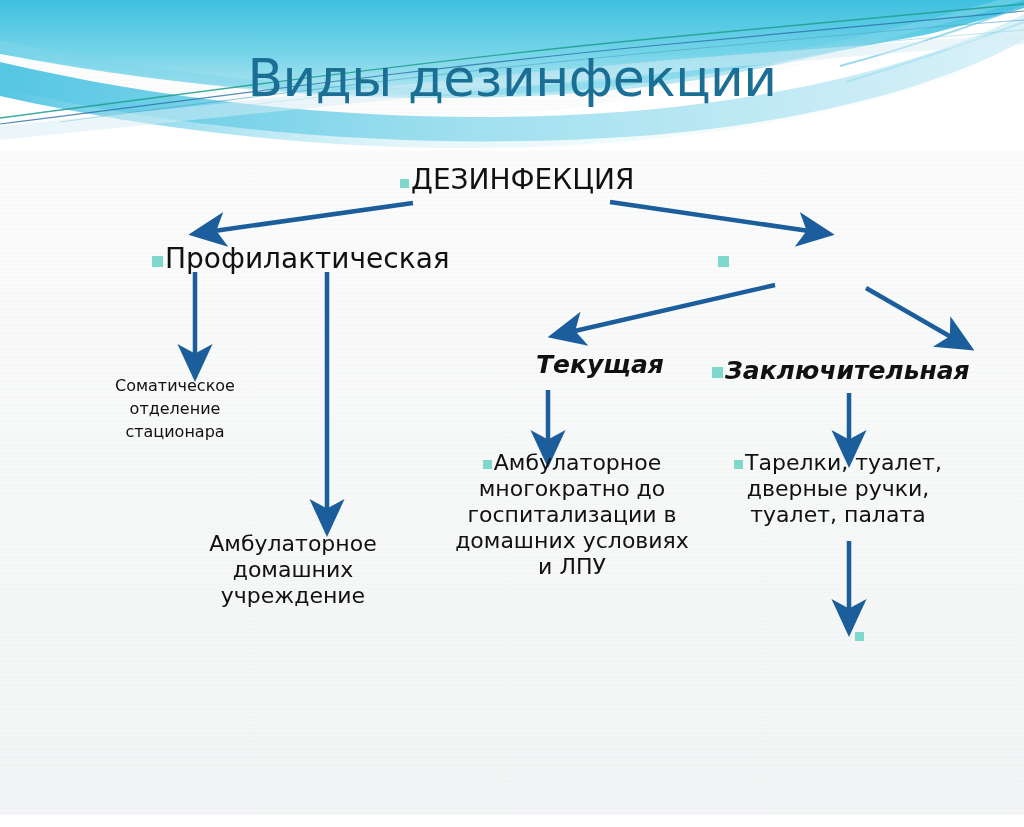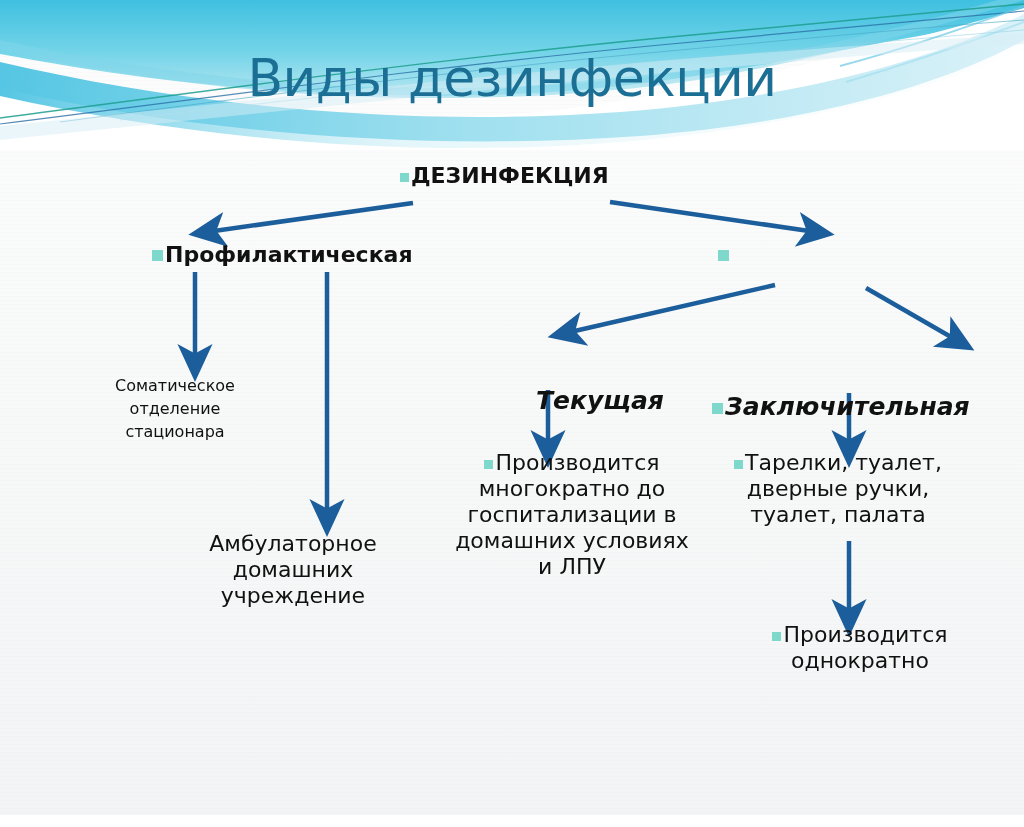--- a/index.html
+++ b/index.html
@@ -69,29 +69,28 @@
     background: #7fd8cc;
     vertical-align: 1px;
     margin-right: 2px;
   }
   .node .bullet.sm {
     width: 9px;
     height: 9px;
   }
 
   .lvl1 {
-    font-size: 22px;
-    font-weight: 700;
+    font-size: 28px;
+    font-weight: 400;
     white-space: nowrap;
   }
   .lvl2 {
     font-size: 25px;
     font-weight: 700;
     white-space: nowrap;
-    margin-top: 36px;
   }
   .lvl2.ital {
     font-style: italic;
   }
   .body-txt {
     font-size: 22px;
     font-weight: 400;
     text-align: center;
   }
   .body-txt-sm {
@@ -230,24 +229,24 @@
 
   <div class="node body-txt-sm" id="node-somatic">
     <span>Соматическое отделение стационара</span>
   </div>
 
   <div class="node body-txt" id="node-ambulator">
     <span>Амбулаторное домашних учреждение</span>
   </div>
 
   <div class="node body-txt" id="node-proizv-mnogo">
-    <span class="bullet sm"></span><span>Производится многократно до госпитализации в домашних условиях и ЛПУ</span>
+    <span class="bullet sm"></span><span>Амбулаторное многократно до госпитализации в домашних условиях и ЛПУ</span>
   </div>
 
   <div class="node body-txt" id="node-tarelki">
     <span class="bullet sm"></span><span>Тарелки, туалет, дверные ручки, туалет, палата</span>
   </div>
 
   <div class="node body-txt" id="node-proizv-odno">
-    <span class="bullet sm"></span><span>Производится однократно</span>
+    <span class="bullet sm"></span>
   </div>
 
 </div>
 
 </body></html>

